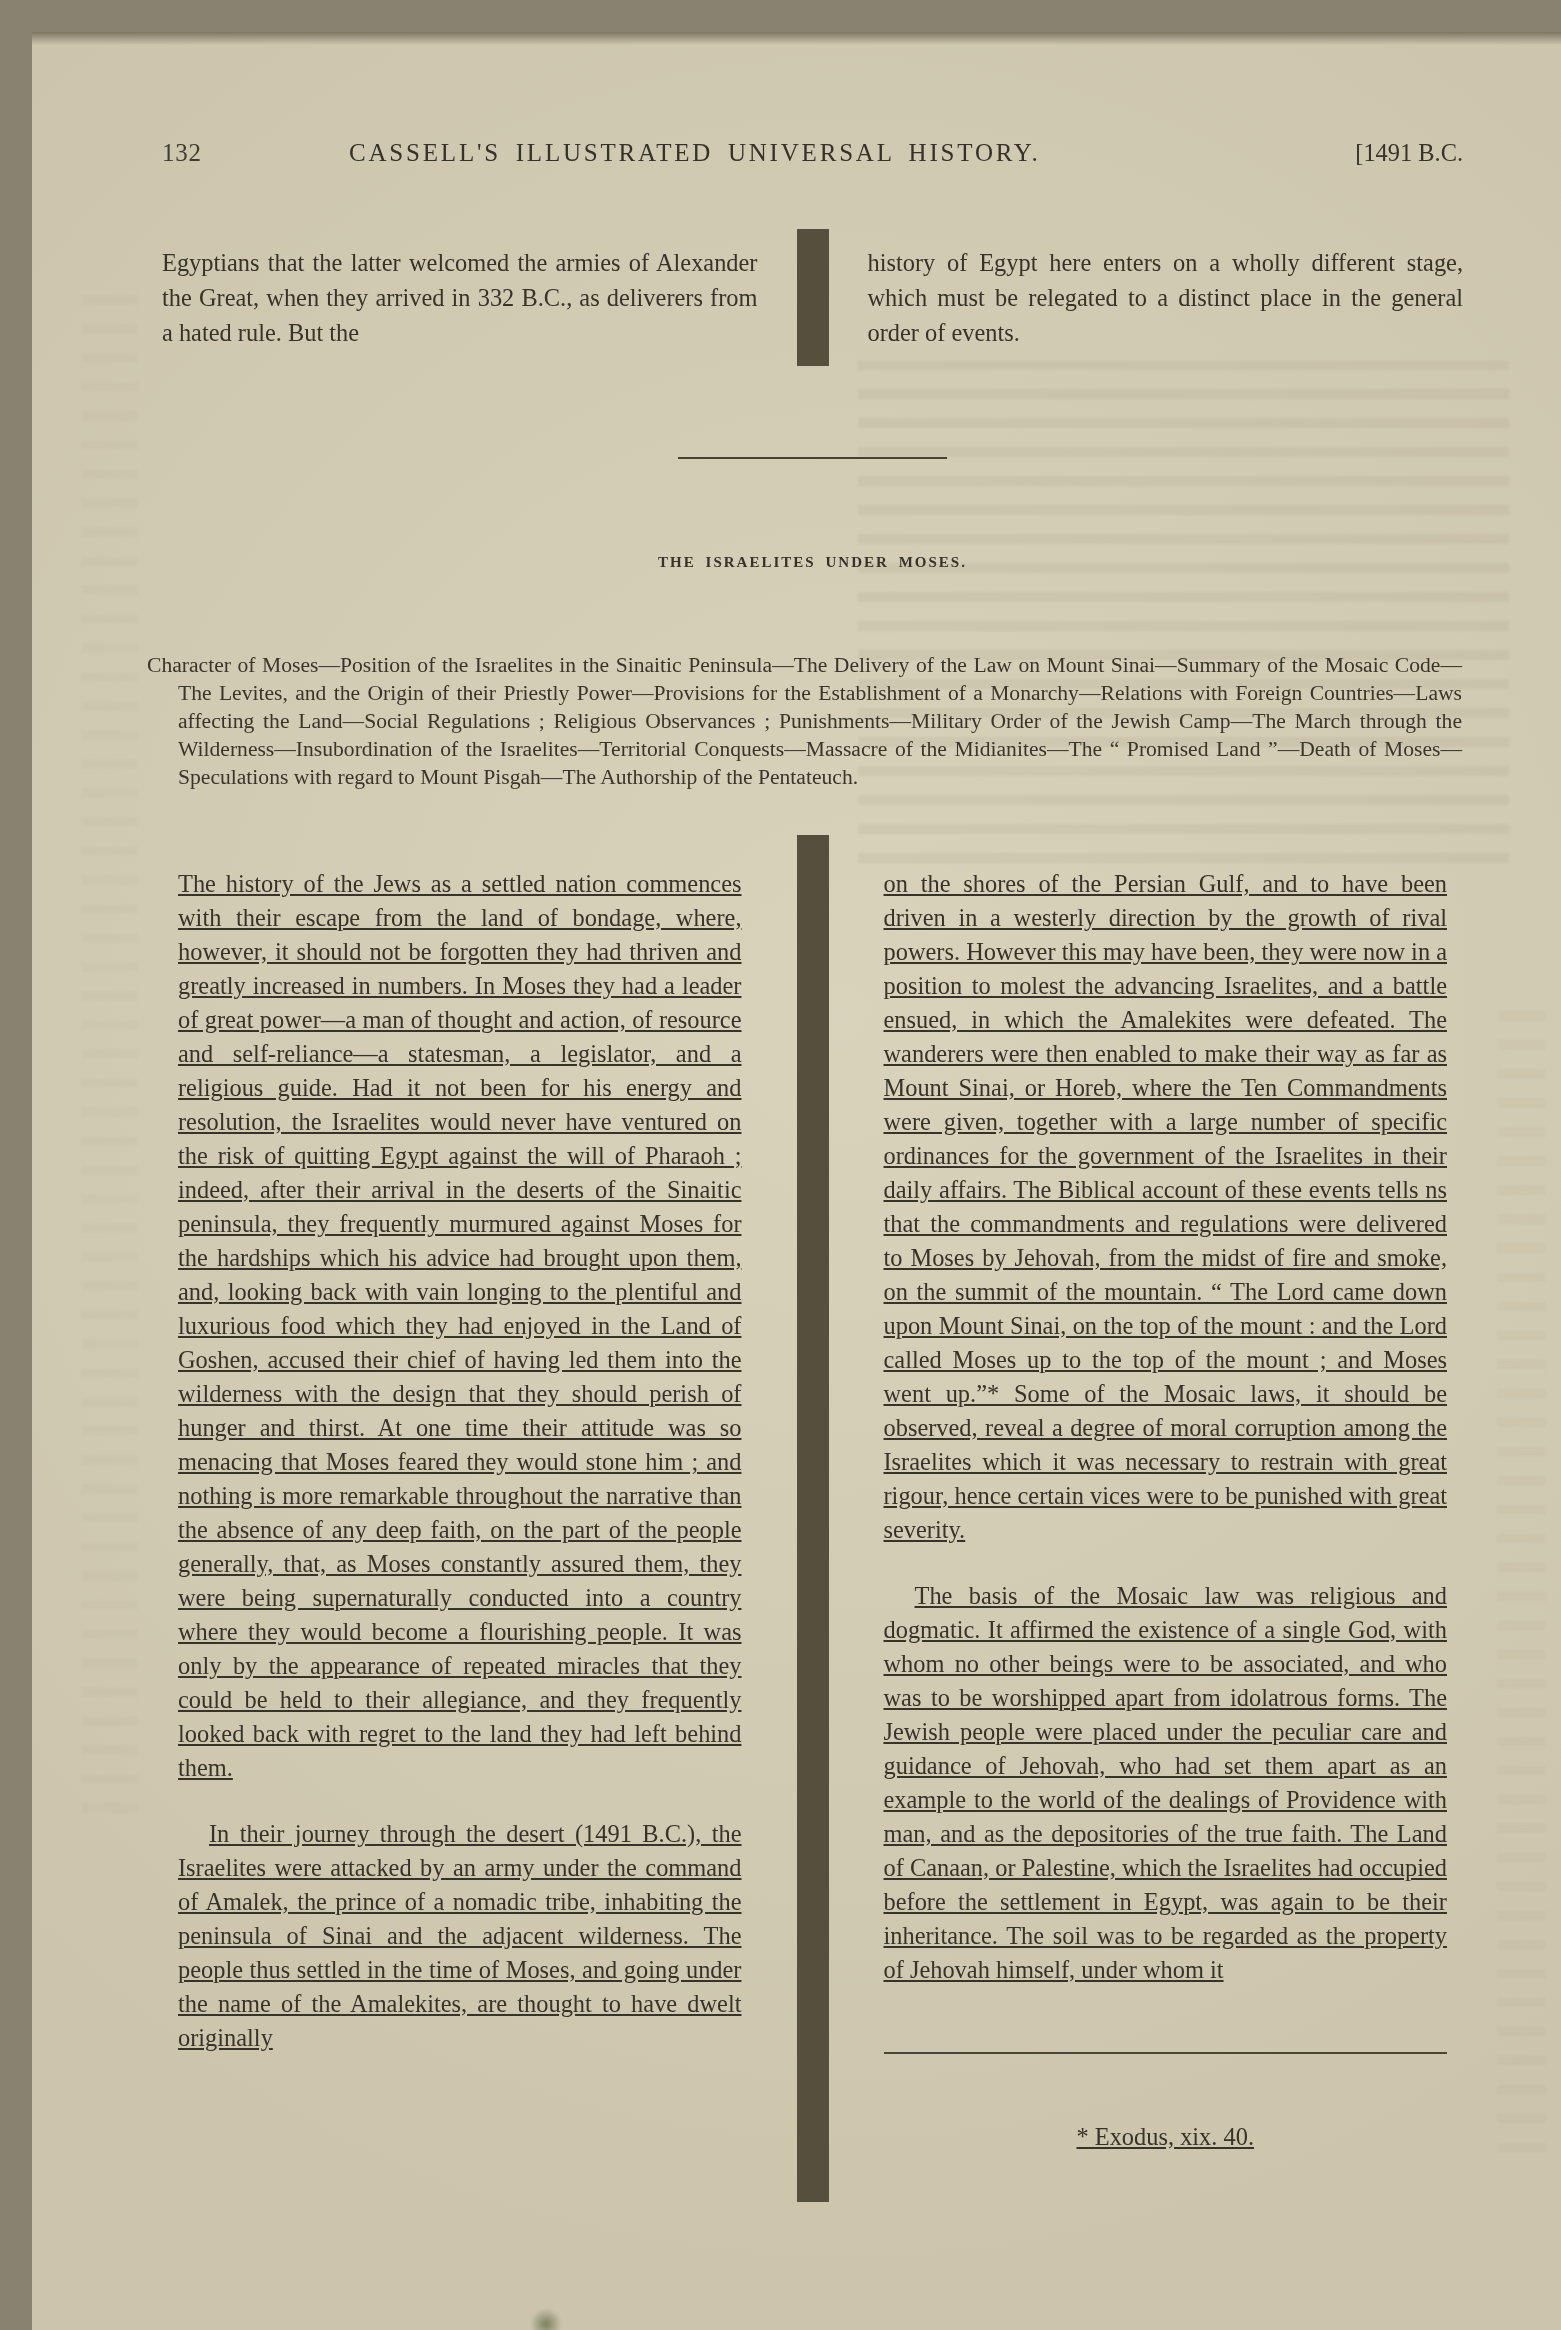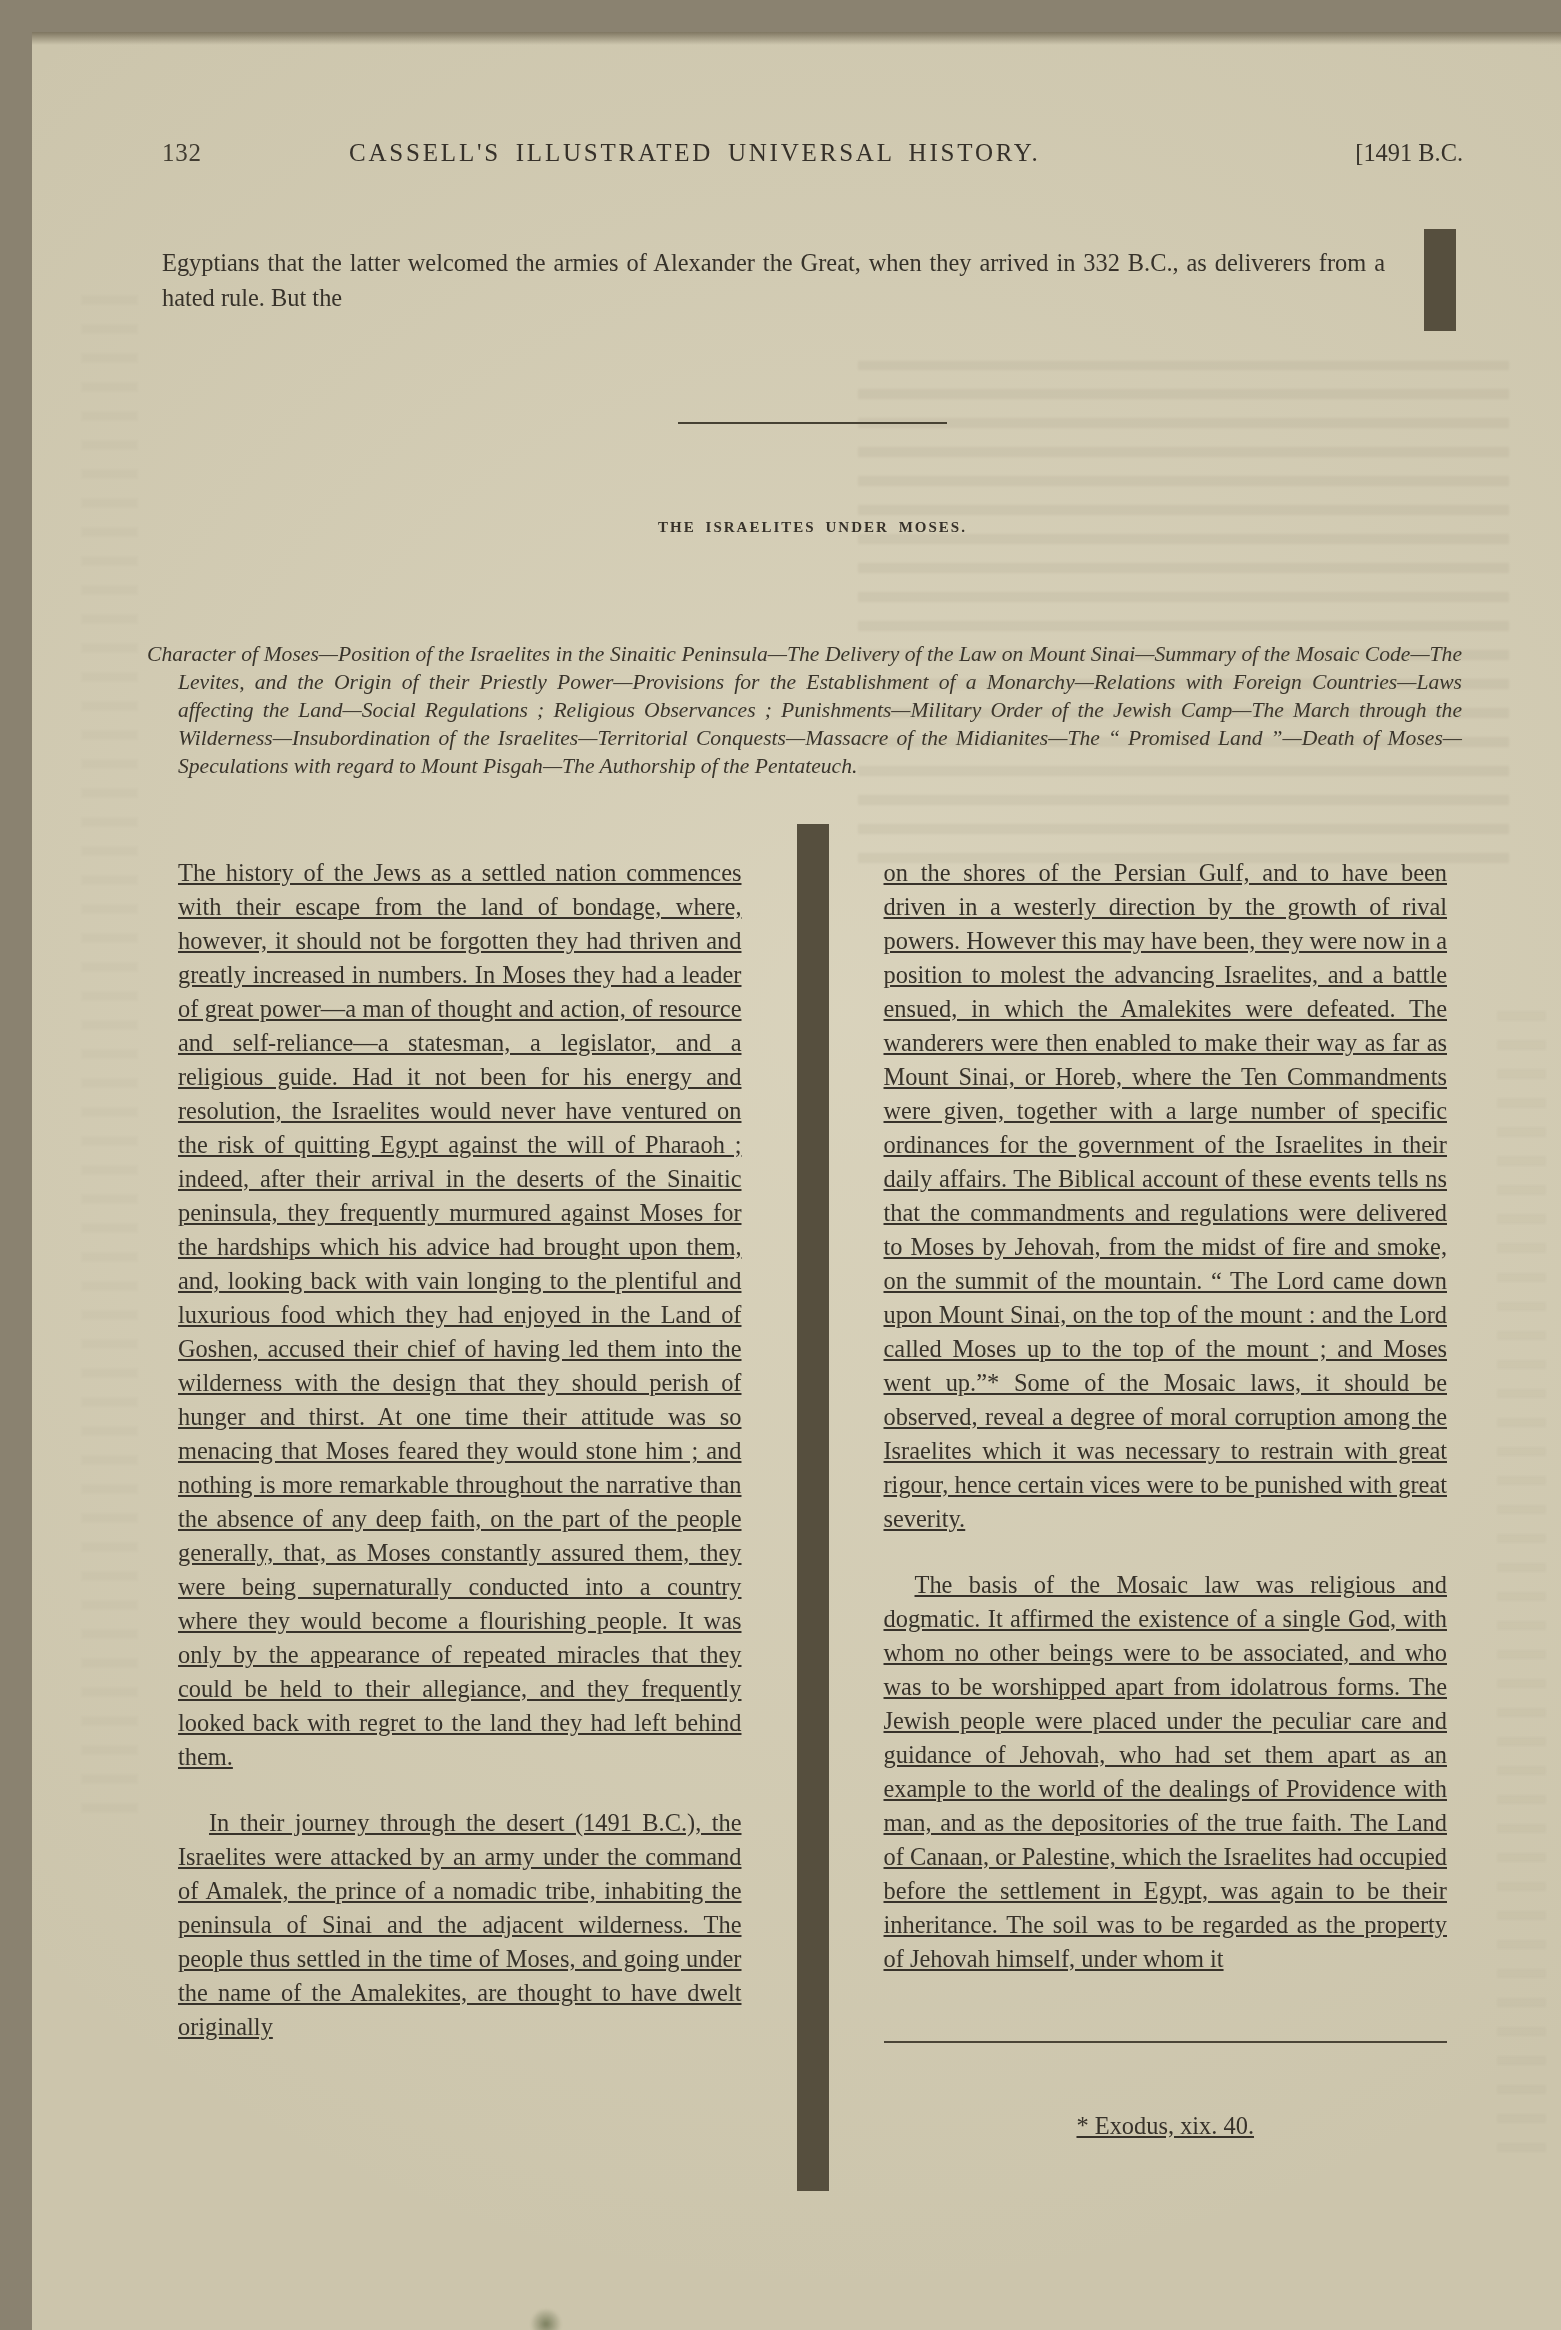--- a/index.html
+++ b/index.html
@@ -59,26 +59,25 @@
 
   .chapter-heading {
     margin-top:96px; text-align:center;
     font-size:29px; font-weight:400; letter-spacing:5.7px; word-spacing:8.1px;
   }
   .chapter-sub {
     margin-top:47px; text-align:center;
     font-size:15px; font-weight:700; letter-spacing:2px; word-spacing:4.1px;
   }
   .summary {
-    margin:72px 99px 0 99px;
+    margin:48px 99px 0 99px;
     font-size:21.6px; line-height:28px;
     text-align:justify;
     padding-left:31px; text-indent:-31px;
     color:#3a352c;
-    font-style:italic;
   }
 
   .body-section { margin-top:28px;text-decoration:underline; }
   .body-section .col p {
     font-size:24.4px; line-height:34px; text-align:justify;
   }
   .body-section p.indent { text-indent:31px; }
 
   .footnote-block { margin-top:33px; }
   .footnote-rule { border:none; border-top:2px solid #4a4436; width:100%; }
@@ -96,20 +95,21 @@
 
   <header class="running-head">
     <span class="page-num">132</span>
     <span class="head-title">CASSELL'S ILLUSTRATED UNIVERSAL HISTORY.</span>
     <span class="head-date">[1491 B.C.</span>
   </header>
 
   <section class="two-col intro">
     <p class="col">Egyptians that the latter welcomed the armies of Alexander the Great, when they arrived in 332 B.C., as deliverers from a hated rule.  But the</p>
     <div class="col-divider"></div>
+    <p class="col">history of Egypt here enters on a wholly different stage, which must be relegated to a distinct place in the general order of events.</p>
   </section>
 
   <hr class="section-rule">
 
   <h3 class="chapter-sub">THE ISRAELITES UNDER MOSES.</h3>
 
   <p class="summary">Character of Moses—Position of the Israelites in the Sinaitic Peninsula—The Delivery of the Law on Mount Sinai—Summary of the Mosaic Code—The Levites, and the Origin of their Priestly Power—Provisions for the Establishment of a Monarchy—Relations with Foreign Countries—Laws affecting the Land—Social Regulations ; Religious Observances ; Punishments—Military Order of the Jewish Camp—The March through the Wilderness—Insubordination of the Israelites—Territorial Conquests—Massacre of the Midianites—The “ Promised Land ”—Death of Moses—Speculations with regard to Mount Pisgah—The Authorship of the Pentateuch.</p>
 
   <section class="two-col body-section">
     <div class="col">

